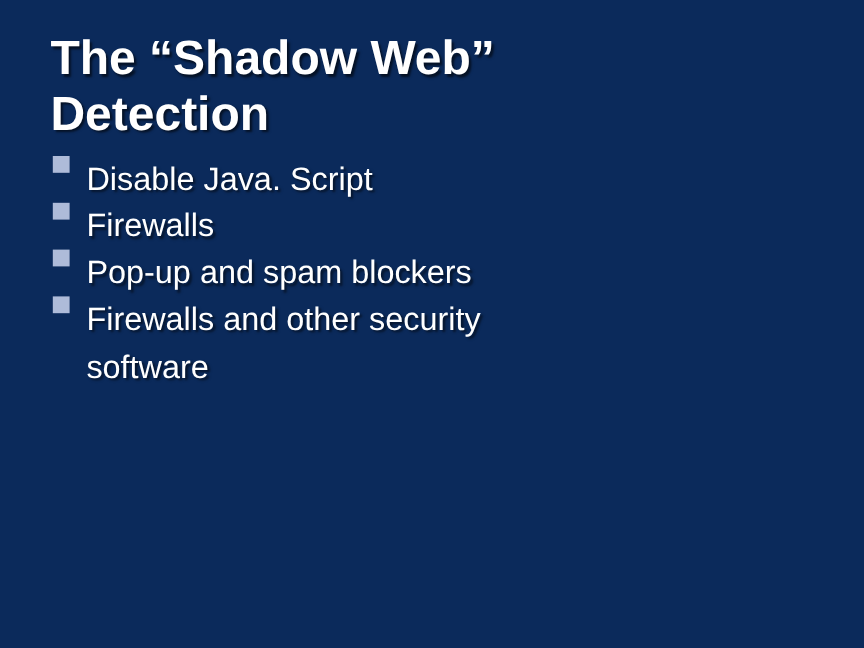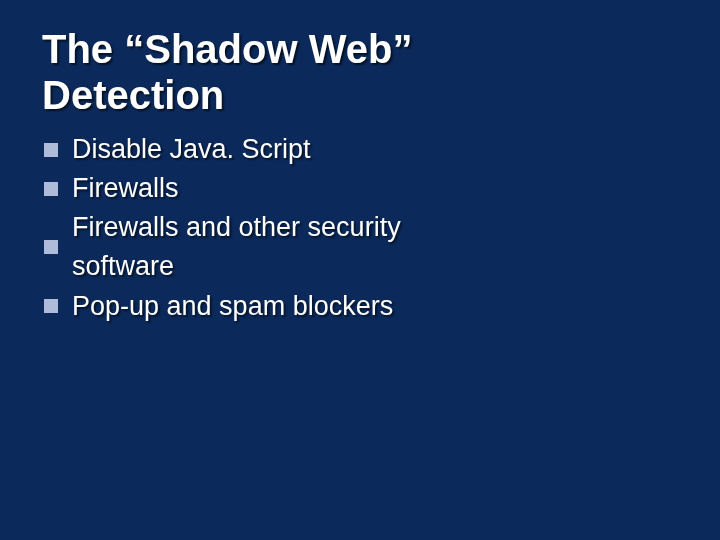--- a/index.html
+++ b/index.html
@@ -29,21 +29,20 @@
     text-shadow: 2px 2px 2px rgba(0,0,0,0.6);
   }
   .body {
     position: absolute;
     top: 130px;
     left: 44px;
     right: 60px;
   }
   .item {
     display: flex;
-    align-items: center;
     color: #ffffff;
     font-size: 27px;
     line-height: 1.45;
     text-shadow: 2px 2px 2px rgba(0,0,0,0.55);
   }
   .bullet {
     width: 14px;
     height: 14px;
     background: #aebbd9;
     margin-right: 14px;
@@ -59,20 +58,20 @@
     <div class="item">
       <span class="bullet"></span>
       <span>Disable Java. Script</span>
     </div>
     <div class="item">
       <span class="bullet"></span>
       <span>Firewalls</span>
     </div>
     <div class="item">
       <span class="bullet"></span>
-      <span>Firewalls and other security software</span>
+      <span>Pop-up and spam blockers</span>
     </div>
     <div class="item">
       <span class="bullet"></span>
-      <span>Pop-up and spam blockers</span>
+      <span>Firewalls and other security software</span>
     </div>
   </div>
 </div>
 
 </body></html>

